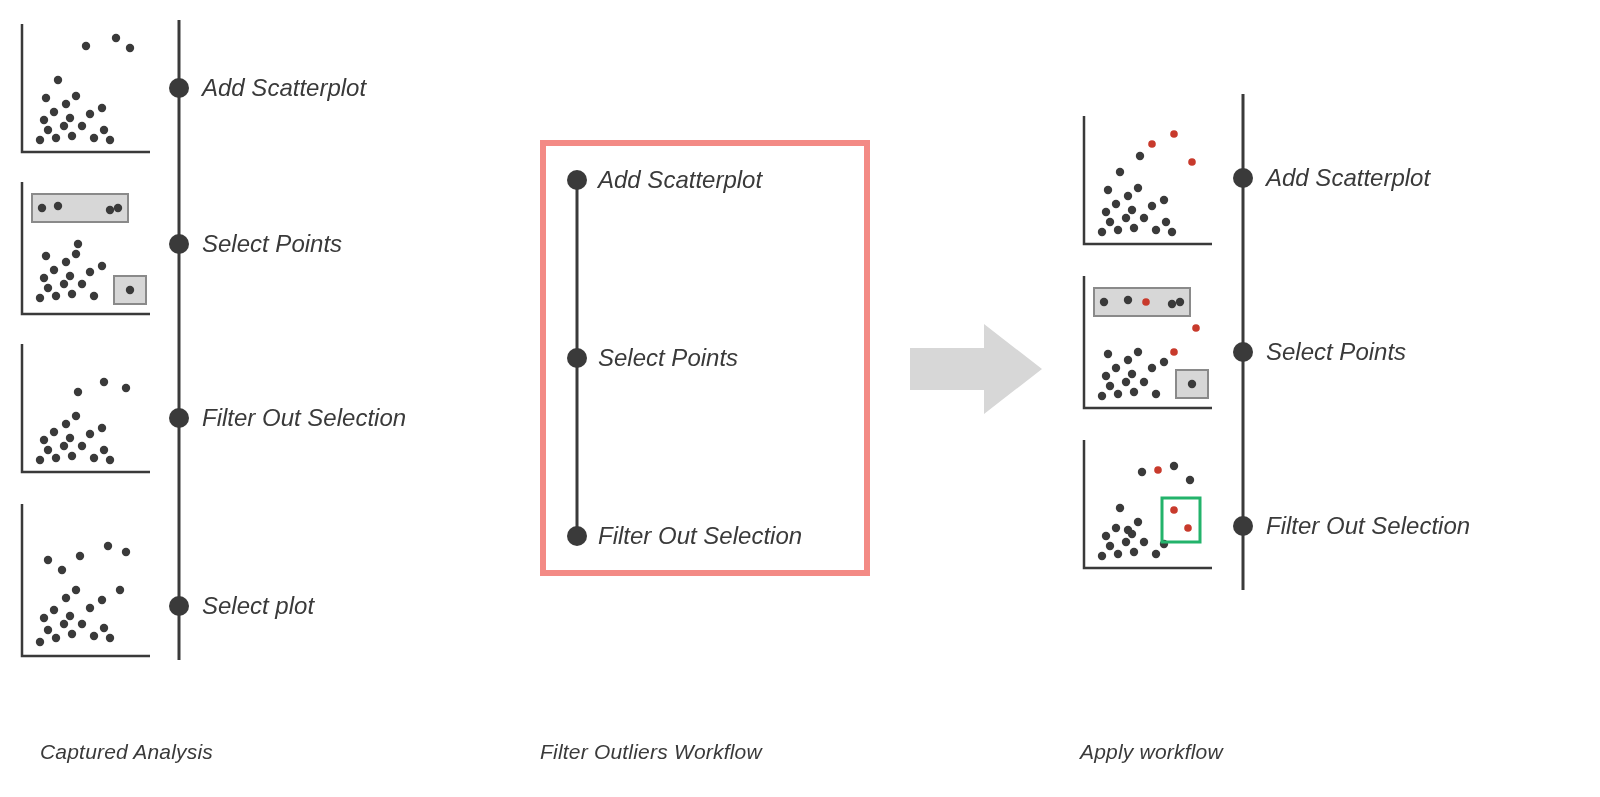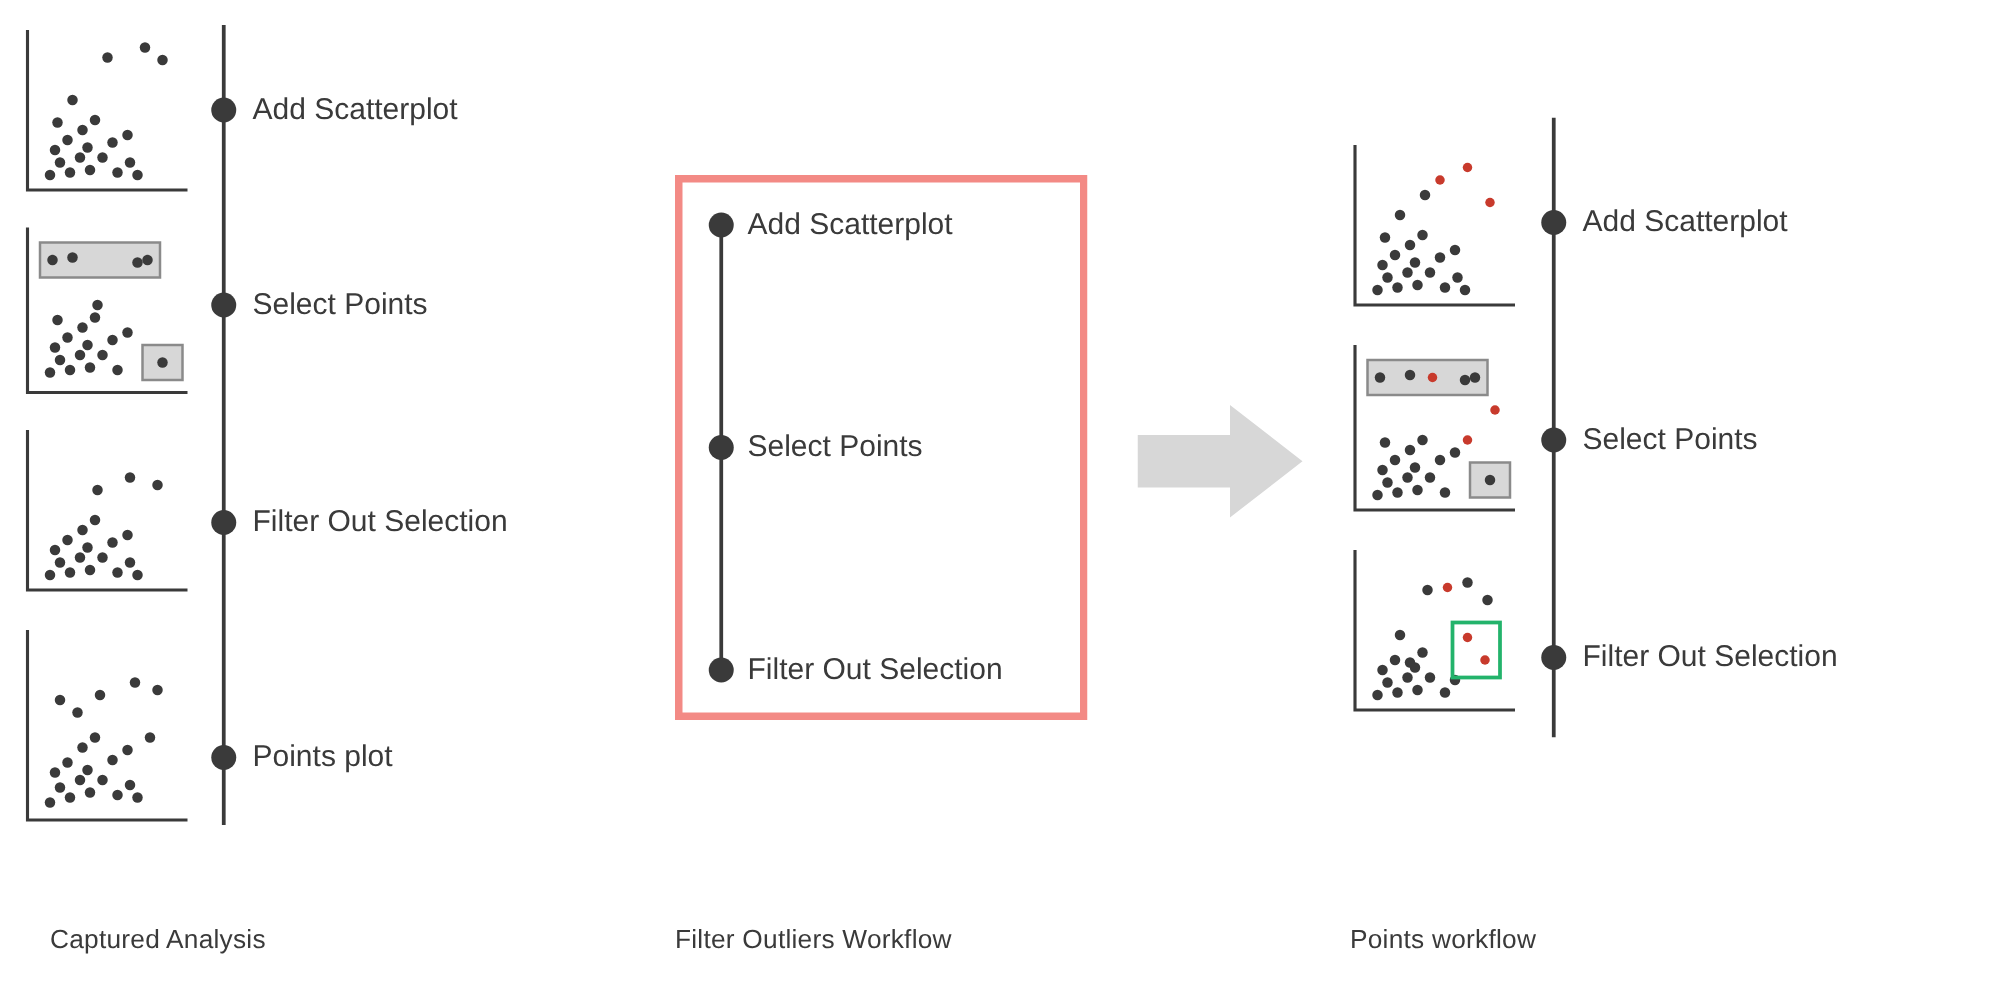--- a/index.html
+++ b/index.html
@@ -8,20 +8,21 @@
     width: 1600px;
     height: 797px;
     background: #fff;
     font-family: "Helvetica Neue", Helvetica, Arial, sans-serif;
     color: #3a3a3a;
   }
   .stage {
     position: relative;
     width: 1600px;
     height: 615px;
+    font-style: italic;
   }
   svg { display: block; }
   .caption {
     position: absolute;
     font-size: 21px;
     color: #3a3a3a;
     letter-spacing: 0.2px;
   }
   .step-label {
     position: absolute;
@@ -149,21 +150,21 @@
     <line x1="15" y1="0" x2="15" y2="640" stroke="#3a3a3a" stroke-width="3"></line>
     <circle cx="15" cy="68" r="10" fill="#3a3a3a"></circle>
     <circle cx="15" cy="224" r="10" fill="#3a3a3a"></circle>
     <circle cx="15" cy="398" r="10" fill="#3a3a3a"></circle>
     <circle cx="15" cy="586" r="10" fill="#3a3a3a"></circle>
   </svg>
 
   <div class="step-label" style="left:202px; top:74px;">Add Scatterplot</div>
   <div class="step-label" style="left:202px; top:230px;">Select Points</div>
   <div class="step-label" style="left:202px; top:404px;">Filter Out Selection</div>
-  <div class="step-label" style="left:202px; top:592px;">Points plot</div>
+  <div class="step-label" style="left:202px; top:592px;">Select plot</div>
 
   <div class="caption" style="left:40px; top:740px;">Captured Analysis</div>
 
   <svg style="position:absolute; left:540px; top:140px;" width="330" height="436">
     <rect x="3" y="3" width="324" height="430" fill="none" stroke="#f38a85" stroke-width="6"></rect>
   </svg>
 
   <svg style="position:absolute; left:562px; top:168px;" width="30" height="380">
     <line x1="15" y1="10" x2="15" y2="370" stroke="#3a3a3a" stroke-width="3"></line>
     <circle cx="15" cy="12" r="10" fill="#3a3a3a"></circle>
@@ -277,15 +278,15 @@
     <line x1="15" y1="0" x2="15" y2="496" stroke="#3a3a3a" stroke-width="3"></line>
     <circle cx="15" cy="84" r="10" fill="#3a3a3a"></circle>
     <circle cx="15" cy="258" r="10" fill="#3a3a3a"></circle>
     <circle cx="15" cy="432" r="10" fill="#3a3a3a"></circle>
   </svg>
 
   <div class="step-label" style="left:1266px; top:164px;">Add Scatterplot</div>
   <div class="step-label" style="left:1266px; top:338px;">Select Points</div>
   <div class="step-label" style="left:1266px; top:512px;">Filter Out Selection</div>
 
-  <div class="caption" style="left:1080px; top:740px;">Points workflow</div>
+  <div class="caption" style="left:1080px; top:740px;">Apply workflow</div>
 
 </div>
 
 </body></html>

